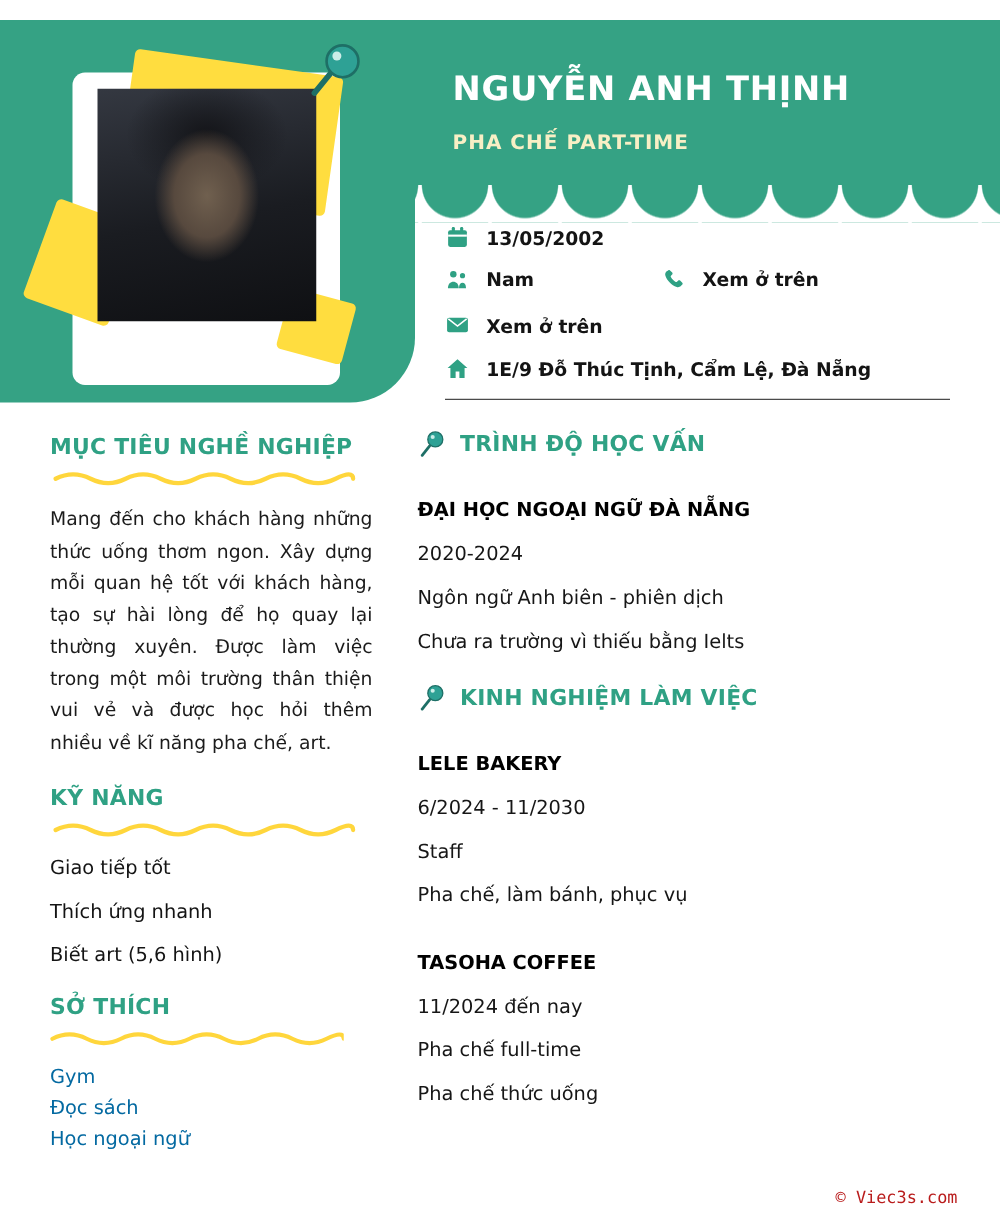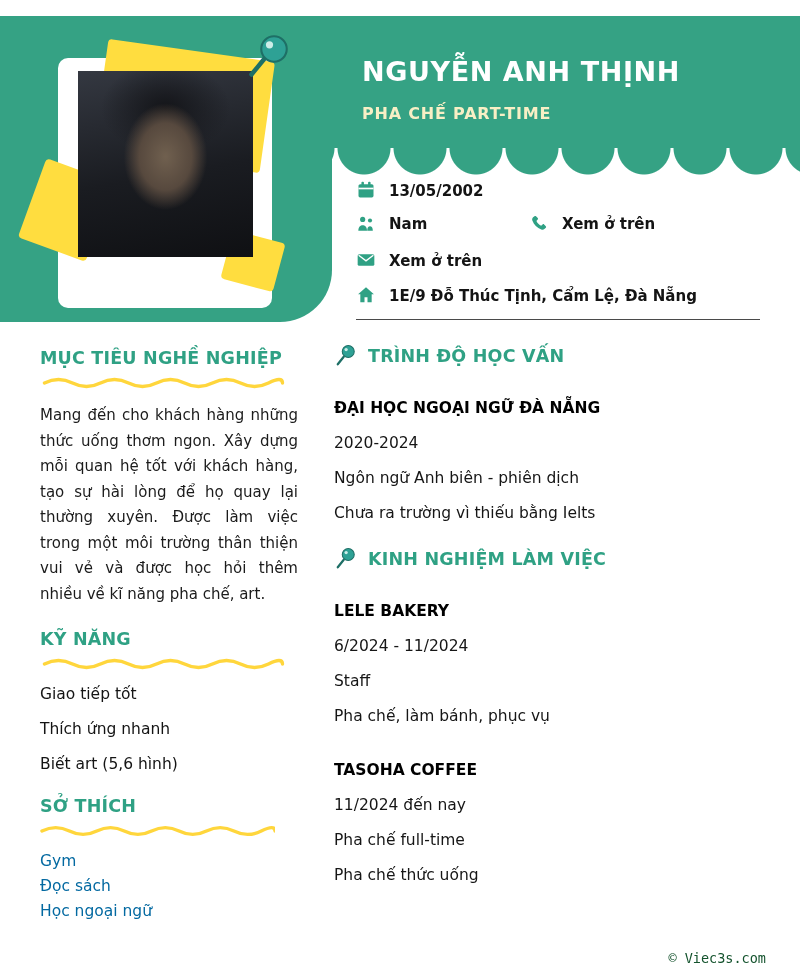--- a/index.html
+++ b/index.html
@@ -51,21 +51,21 @@
   .mt-sec { margin-top:22px; }
 
   .r-heading { display:flex; align-items:center; gap:10px; color:#2FA184; font-size:17.5px; font-weight:700; letter-spacing:0.2px; }
   .r-heading svg { width:24px; height:24px; flex:none; }
   .r-bold { font-size:15.5px; font-weight:700; color:#000000; margin-top:30px; line-height:20px; }
   .r-line { font-size:15.5px; color:#161616; margin-top:15px; line-height:20px; }
   .exp-block { margin-top:24px; }
 
   
   .credit { position:absolute; right:34px; bottom:20px; font-family:"DejaVu Sans Mono","Liberation Mono",monospace;
-            font-size:13.5px; color:#14532d; }
+            font-size:13.5px; color:#b91c1c; }
   .footer-bar { position:absolute; bottom:0; left:0; width:800px; height:14px; background:#35A284; }
 </style>
 </head>
 <body>
 
 <div class="page">
 
   <div class="header-band"></div>
   <div class="header-wave"></div>
   <div class="left-panel"></div>
@@ -189,21 +189,21 @@
         <svg viewBox="0 0 32 32">
           <path d="M13 17 L5 27" stroke="#1E6F66" stroke-width="3" stroke-linecap="round" fill="none"></path>
           <circle cx="19" cy="10" r="8" fill="#2EA195" stroke="#1E6F66" stroke-width="1.4"></circle>
           <circle cx="16.2" cy="7.4" r="2.2" fill="#CDEDE8"></circle>
         </svg>
         <span>KINH NGHIỆM LÀM VIỆC</span>
       </div>
 
       <div>
         <div class="r-bold">LELE BAKERY</div>
-        <div class="r-line">6/2024 - 11/2024</div>
+        <div class="r-line">6/2024 - 11/2030</div>
         <div class="r-line">Staff</div>
         <div class="r-line">Pha chế, làm bánh, phục vụ</div>
       </div>
 
       <div>
         <div class="r-bold" style="margin-top:34px;">TASOHA COFFEE</div>
         <div class="r-line">11/2024 đến nay</div>
         <div class="r-line">Pha chế full-time</div>
         <div class="r-line">Pha chế thức uống</div>
       </div>

